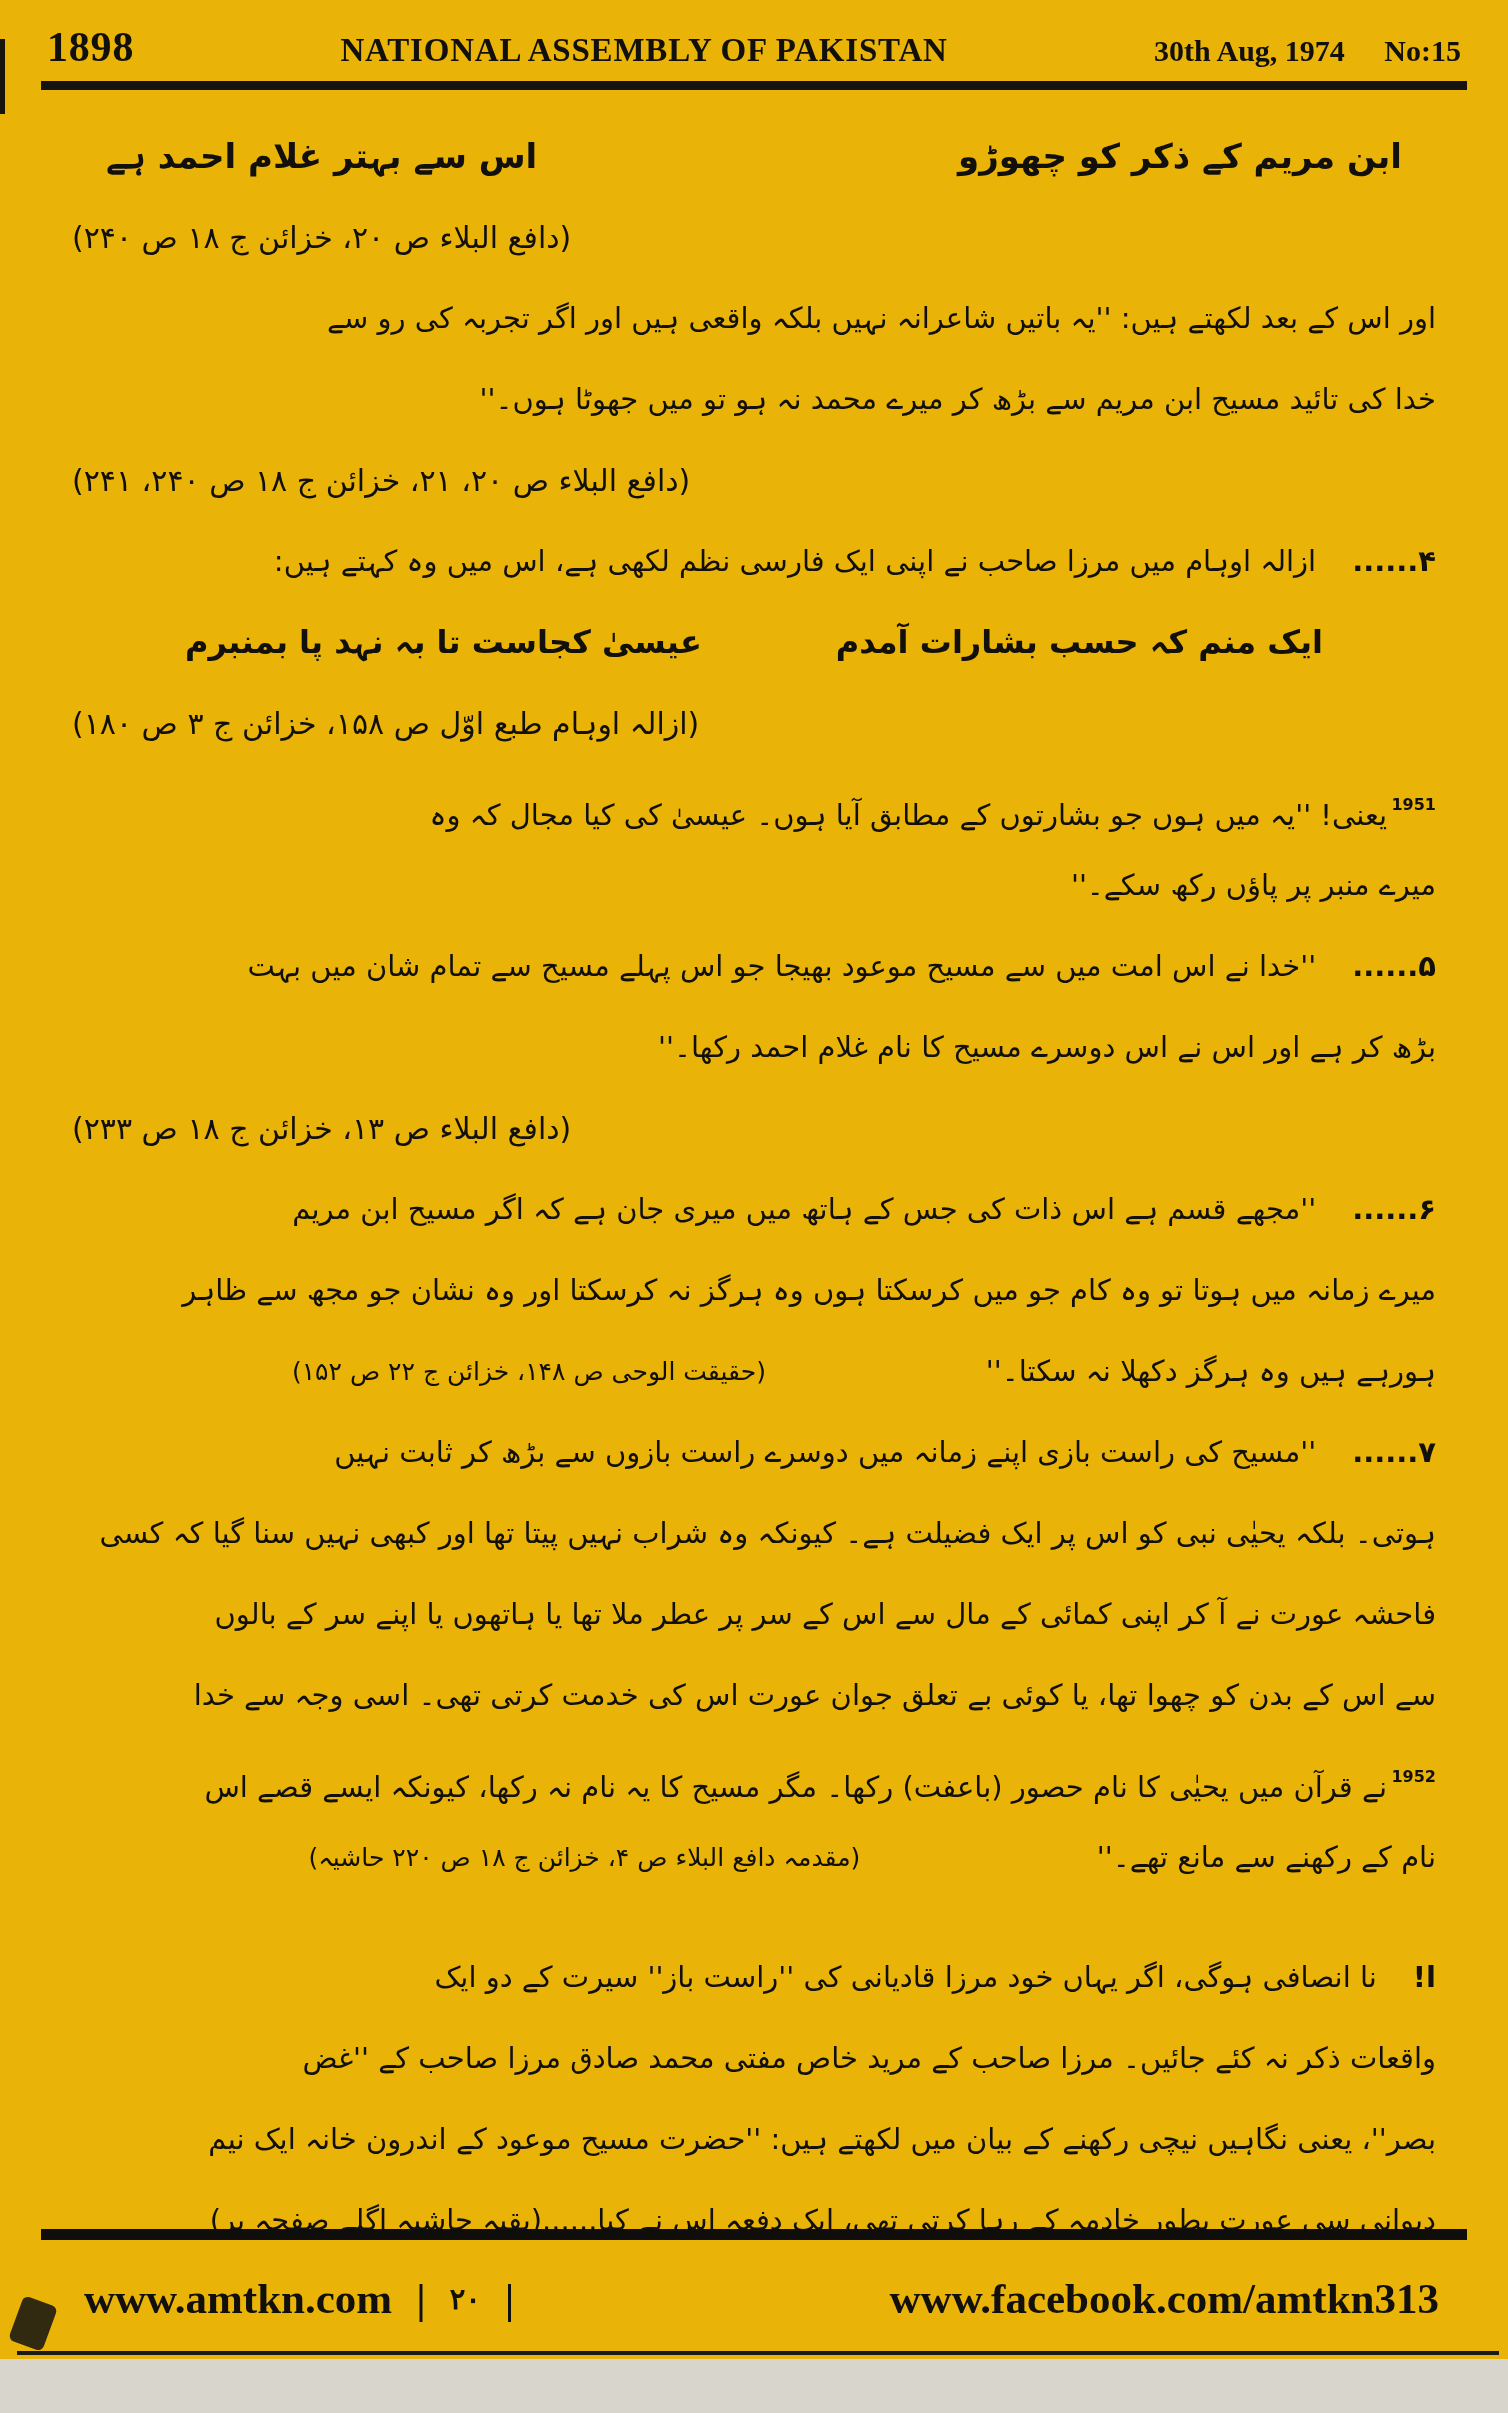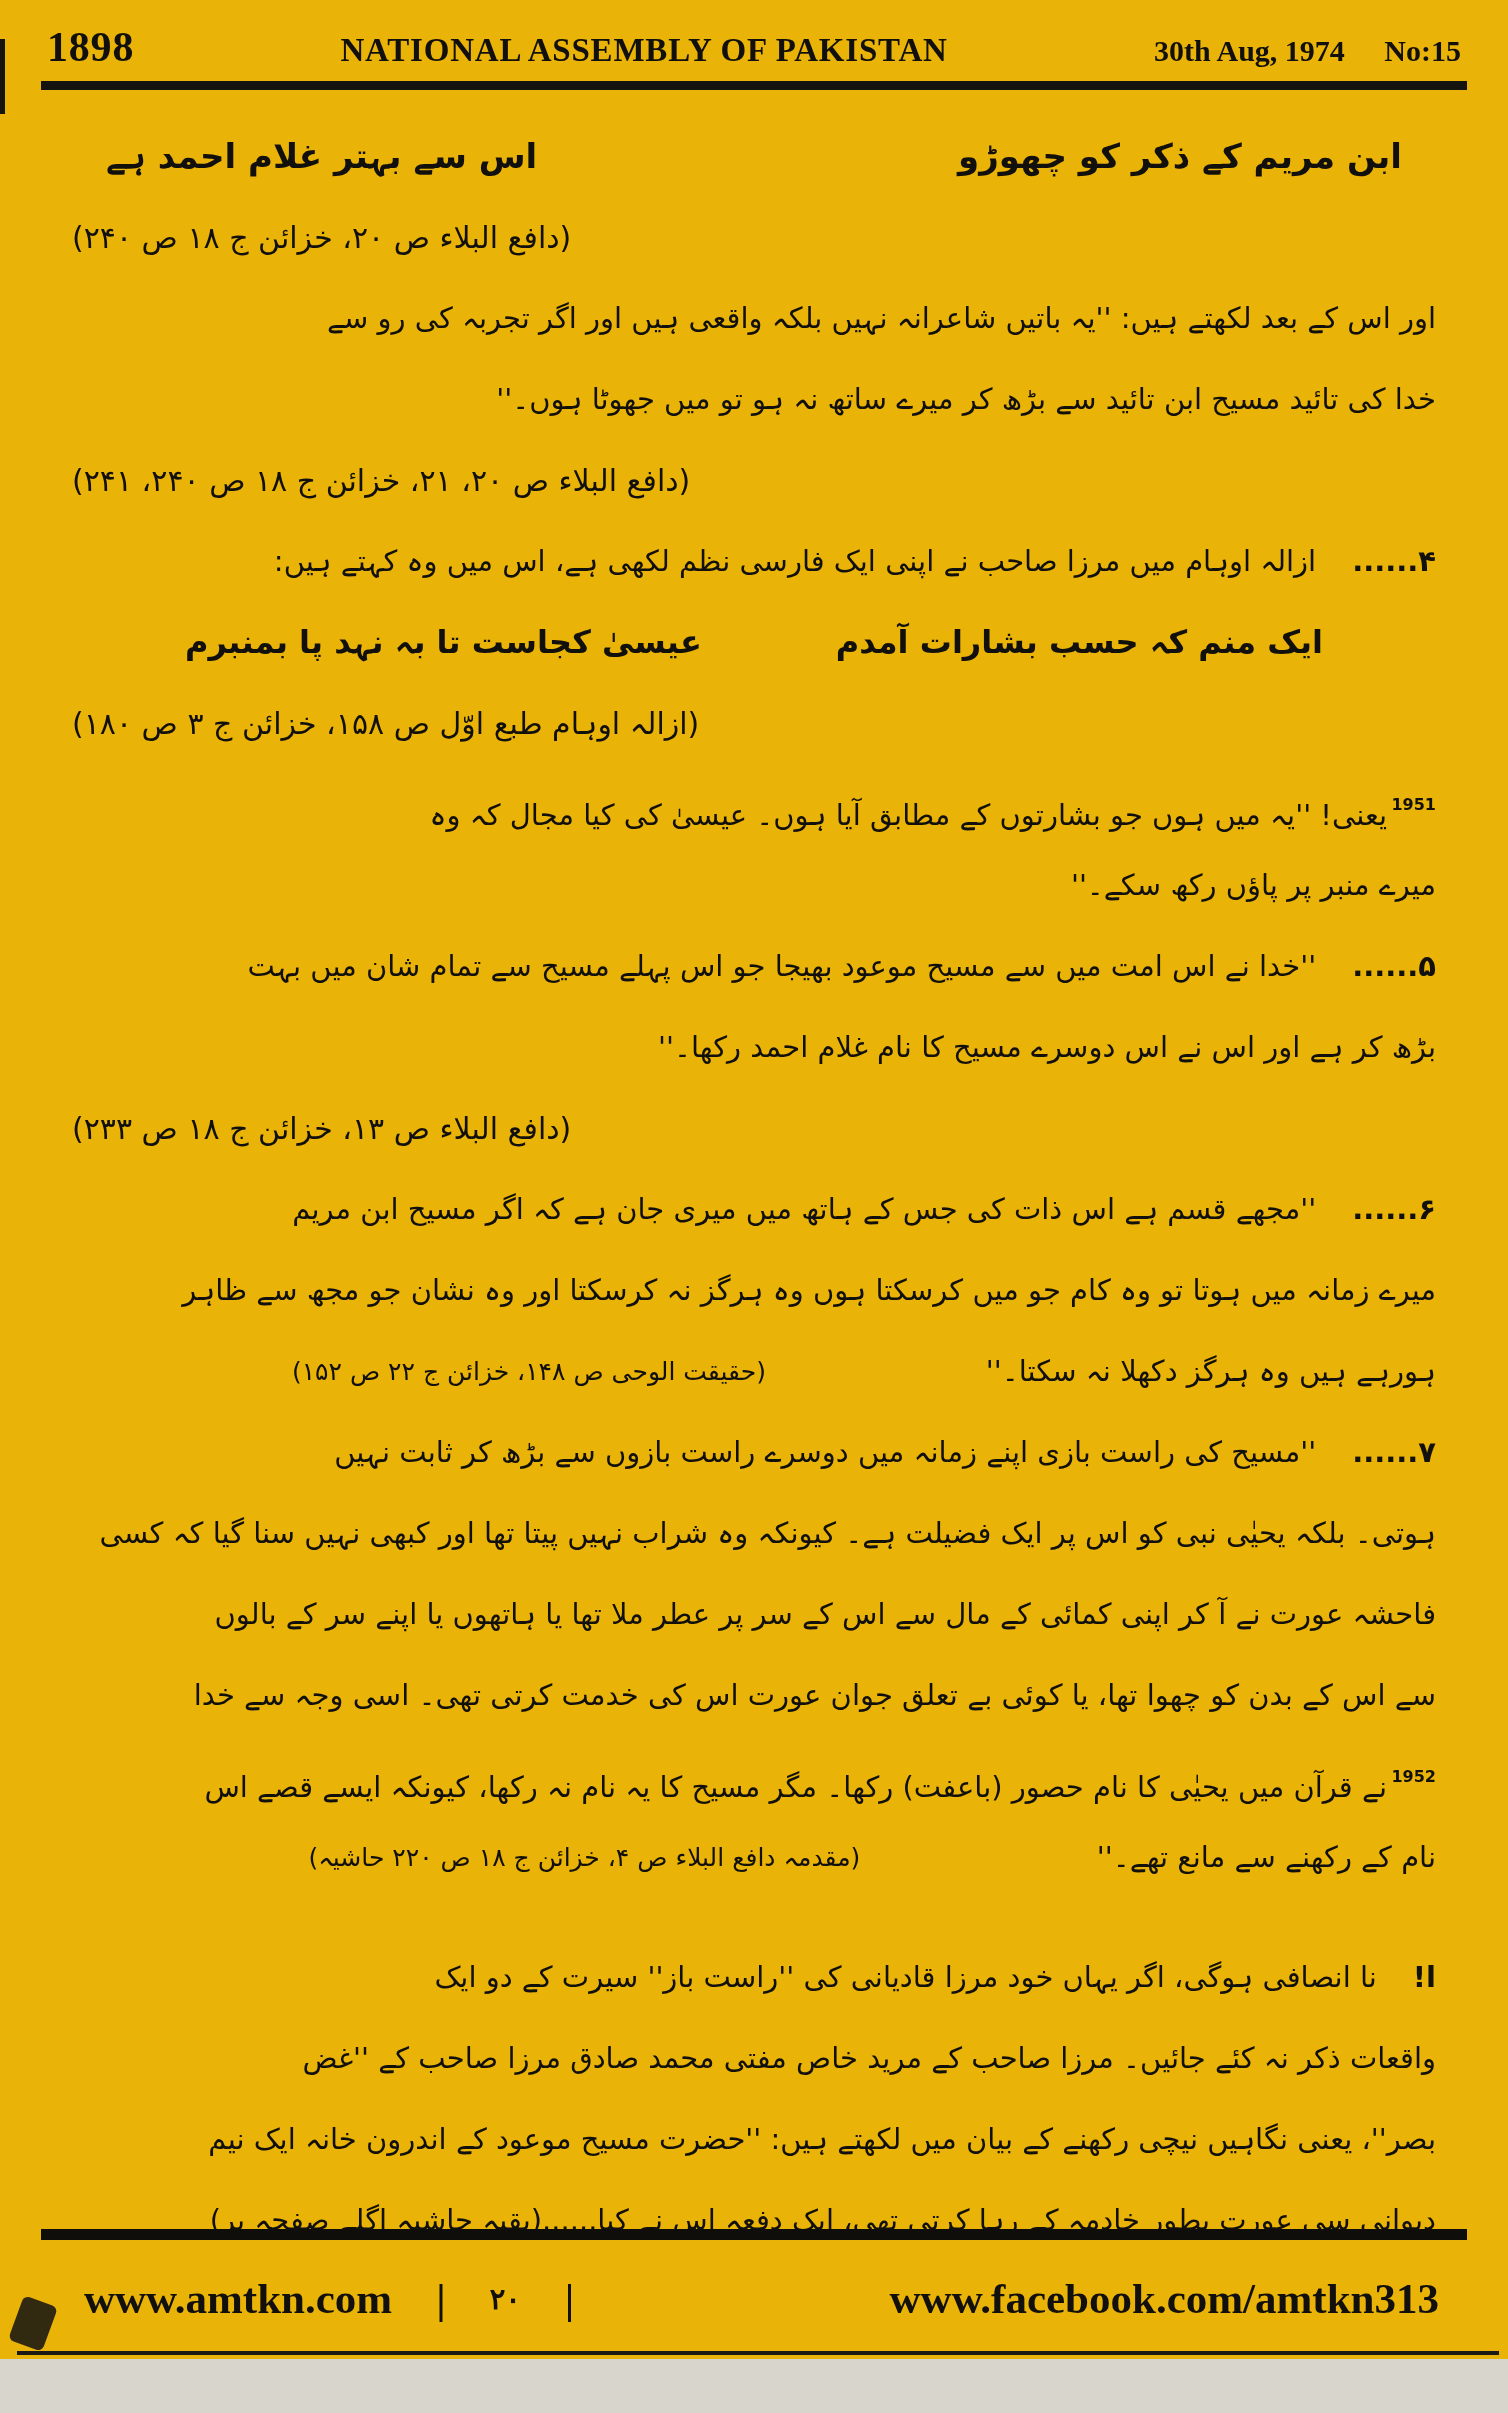--- a/index.html
+++ b/index.html
@@ -42,21 +42,21 @@
   .line.split .inline-ref { font-size:25px; margin:0 auto; }
   .num { font-weight:bold; }
   .numgap { display:inline-block; width:36px; }
   .sup { font-size:16px; vertical-align:15px; font-weight:bold; padding-left:4.5px; }
   .gap-before { margin-top:39px; }
 
   
   .footer-rule { position:absolute; left:41px; right:41px; bottom:119px; height:10.6px; background:#0f0e0b; }
   .footer {
     position:absolute; left:84px; right:69px; bottom:36px;
-    display:flex; align-items:center; gap:44px;
+    display:flex; align-items:center; gap:24px;
     font-family:"Liberation Serif", serif; font-weight:bold; font-size:43px;justify-content:flex-end;
   }
   .footer .pnum { font-family:Liberation Serif, serif; font-size:29px; }
   .footer .fb { margin-left:auto; }
   .bottom-rule { position:absolute; left:16.6px; right:9px; bottom:3.8px; height:4.5px; background:#1c1a14; }
 
   
   .artifact-edge-top-left { position:absolute; left:0; top:39px; width:5.3px; height:75px; background:#17140e; }
   .artifact-blob-bottom-left { position:absolute; left:15px; bottom:12px; width:36px; height:47px; background:#1d1a12; transform:rotate(20deg); border-radius:6px; opacity:.9; }
 </style>
@@ -76,21 +76,21 @@
 
   <div class="top-rule"></div>
 
   <div class="doc-body" lang="ur" dir="rtl">
       <div class="line couplet">
         <span class="hemistich">ابن مریم کے ذکر کو چھوڑو</span>
         <span class="hemistich">اس سے بہتر غلام احمد ہے</span>
       </div>
       <div class="line ref"><span class="t">(دافع البلاء ص ۲۰، خزائن ج ۱۸ ص ۲۴۰)</span></div>
       <div class="line text"><span class="t">اور اس کے بعد لکھتے ہیں: ''یہ باتیں شاعرانہ نہیں بلکہ واقعی ہیں اور اگر تجربہ کی رو سے</span></div>
-      <div class="line text"><span class="t">خدا کی تائید مسیح ابن تائید سے بڑھ کر میرے ساتھ نہ ہو تو میں جھوٹا ہوں۔''</span></div>
+      <div class="line text"><span class="t">خدا کی تائید مسیح ابن مریم سے بڑھ کر میرے محمد نہ ہو تو میں جھوٹا ہوں۔''</span></div>
       <div class="line ref"><span class="t">(دافع البلاء ص ۲۰، ۲۱، خزائن ج ۱۸ ص ۲۴۰، ۲۴۱)</span></div>
       <div class="line text"><span class="num">۴......</span><span class="numgap"></span><span class="t">ازالہ اوہام میں مرزا صاحب نے اپنی ایک فارسی نظم لکھی ہے، اس میں وہ کہتے ہیں:</span></div>
       <div class="line couplet indent">
         <span class="hemistich">ایک منم کہ حسب بشارات آمدم</span>
         <span class="hemistich">عیسیٰ کجاست تا بہ نہد پا بمنبرم</span>
       </div>
       <div class="line ref"><span class="t">(ازالہ اوہام طبع اوّل ص ۱۵۸، خزائن ج ۳ ص ۱۸۰)</span></div>
       <div class="line text"><span class="sup">1951</span><span class="t">یعنی! ''یہ میں ہوں جو بشارتوں کے مطابق آیا ہوں۔ عیسیٰ کی کیا مجال کہ وہ</span></div>
       <div class="line text"><span class="t">میرے منبر پر پاؤں رکھ سکے۔''</span></div>
       <div class="line text"><span class="num">۵......</span><span class="numgap"></span><span class="t">''خدا نے اس امت میں سے مسیح موعود بھیجا جو اس پہلے مسیح سے تمام شان میں بہت</span></div>

